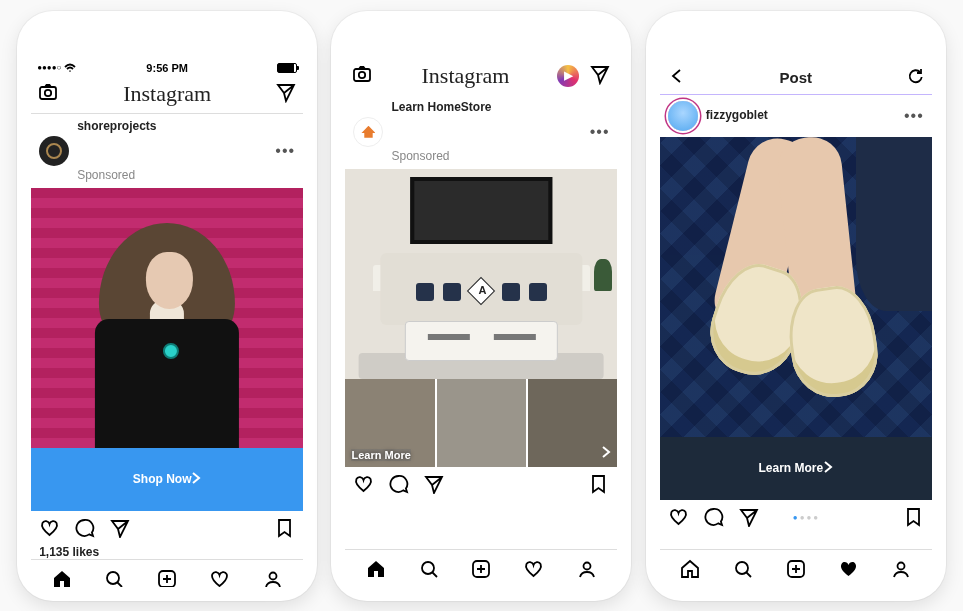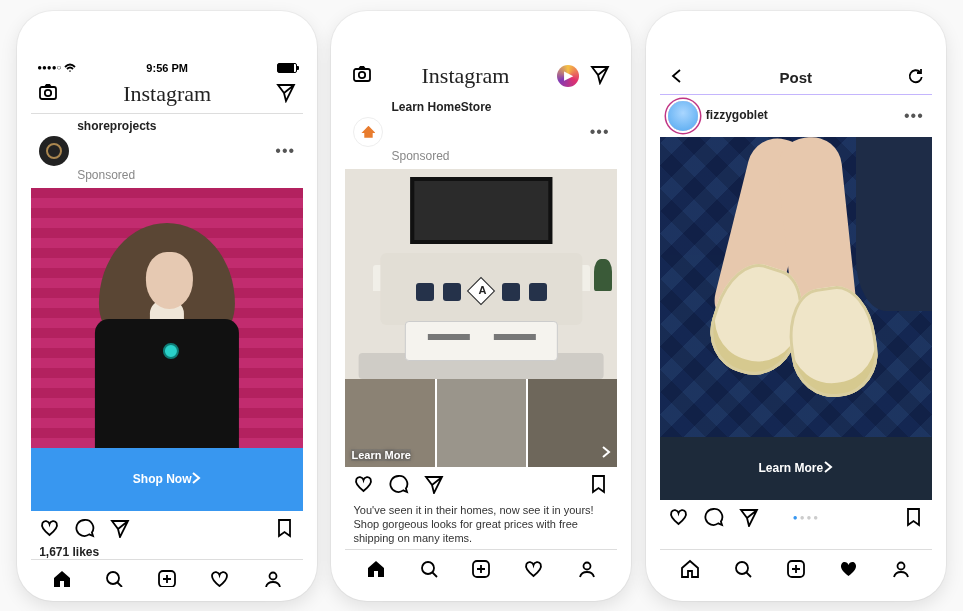--- a/index.html
+++ b/index.html
@@ -279,21 +279,21 @@
           </svg></span>
       <span><svg class="ico">
             <path d="M3 4 L19 4 L11 20 L9 12 Z M9 12 L19 4"></path>
           </svg></span>
       <div class="spacer"></div>
       <span><svg class="ico">
             <path d="M5 3h11v16l-5.5-4L5 19Z"></path>
           </svg></span>
     </div>
 
-    <div class="likes">1,671 likes</div>
+    <div class="likes">1,135 likes</div>
 
     <div class="tabbar">
       <span><svg class="ico fill">
             <path d="M3 10 L11 3 L19 10 V19 H13 V13 H9 V19 H3 Z"></path>
           </svg></span>
       <span><svg class="ico">
             <circle cx="10" cy="10" r="6"></circle>
             <path d="M14.5 14.5 L19 19"></path>
           </svg></span>
       <span><svg class="ico">
@@ -380,21 +380,20 @@
           </svg></span>
       <span><svg class="ico">
             <path d="M3 4 L19 4 L11 20 L9 12 Z M9 12 L19 4"></path>
           </svg></span>
       <div class="spacer"></div>
       <span><svg class="ico">
             <path d="M5 3h11v16l-5.5-4L5 19Z"></path>
           </svg></span>
     </div>
 
-    <div class="caption">You've seen it in their homes, now see it in yours! Shop gorgeous looks for great prices with free shipping on many items.</div>
 
     <div class="tabbar">
       <span><svg class="ico fill">
             <path d="M3 10 L11 3 L19 10 V19 H13 V13 H9 V19 H3 Z"></path>
           </svg></span>
       <span><svg class="ico">
             <circle cx="10" cy="10" r="6"></circle>
             <path d="M14.5 14.5 L19 19"></path>
           </svg></span>
       <span><svg class="ico">

